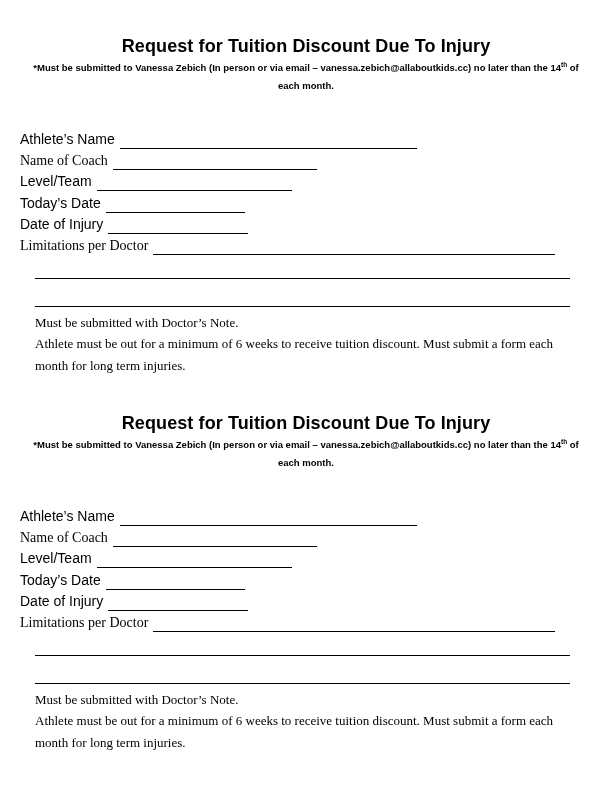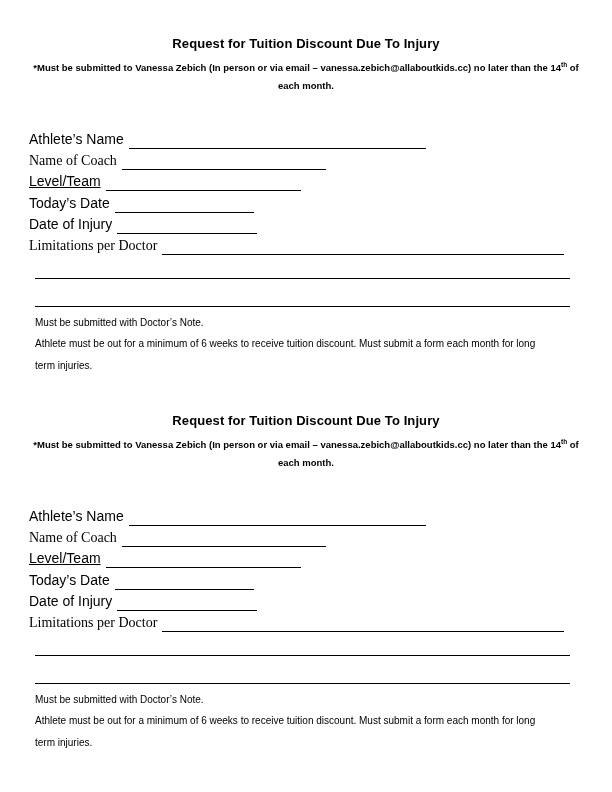--- a/index.html
+++ b/index.html
@@ -24,21 +24,21 @@
     width: 612px;
     height: 377px;
   }
   .form-title {
     position: absolute;
     top: 36px;
     left: 0;
     width: 612px;
     margin: 0;
     text-align: center;
-    font-size: 13px;
+    font-size: 18px;
     font-weight: bold;
     letter-spacing: 0.1px;
   }
   .form-subtitle {
     position: absolute;
     top: 59px;
     left: 32px;
     width: 548px;
     margin: 0;
     text-align: center;
@@ -50,58 +50,59 @@
     font-size: 6.5px;
     line-height: 0;
     vertical-align: super;
   }
   .emph {
     font-weight: 900;
     text-align: center;
   }
   .field-row {
     position: absolute;
-    left: 29px;
+    left: 20px;
     height: 19px;
     display: flex;
     align-items: flex-end;
   }
   .field-label {
     white-space: nowrap;
     font-size: 14px;
     line-height: 19px;
   }
   .field-line {
     flex: 1;
     margin-left: 5px;
     height: 17px;
     border-bottom: 1.4px solid #000000;
   }
   .row-0 { top: 130px; width: 397px; }
   .row-1 { top: 151px; width: 297px; font-family: Liberation Serif, serif; }
-  .row-2 { top: 172px; width: 272px; text-decoration: underline; }
+  .row-2 { top: 172px; width: 272px; }
   .row-3 { top: 194px; width: 225px; }
   .row-4 { top: 215px; width: 228px; }
   .row-5 { top: 236px; width: 535px; font-family: Liberation Serif, serif; }
   .extra-line {
     position: absolute;
     left: 35px;
     width: 535px;
     height: 0;
     border-top: 1.5px solid #000000;
   }
   .line-a { top: 278px; }
   .line-b { top: 306px; }
   .notes {
     position: absolute;
     left: 35px;
     top: 312px;
     width: 520px;
-    font-size: 10px;
+    font-size: 13px;
     line-height: 21.3px;
+    font-family: Liberation Serif, serif;
   }
   .notes p { margin: 0; }
 </style>
 </head>
 <body>
 
 <div class="page">
   <section class="form-copy">
 
     <h1 class="form-title">Request for Tuition Discount Due To Injury</h1>

